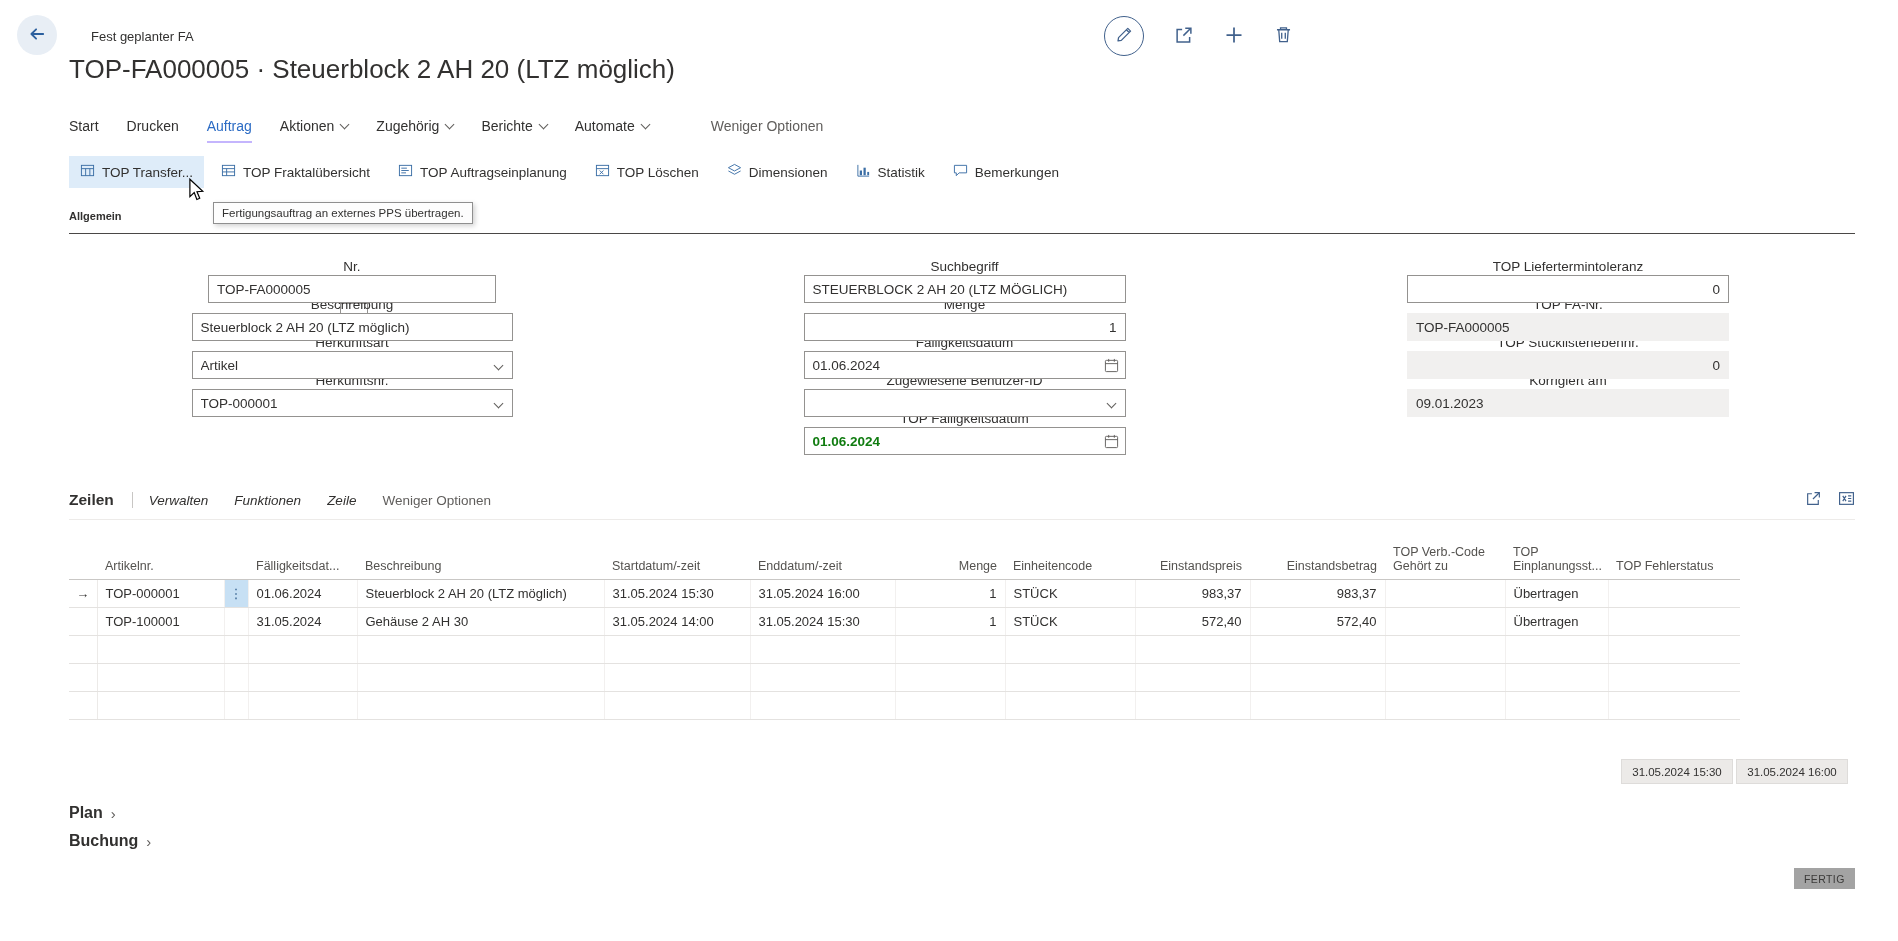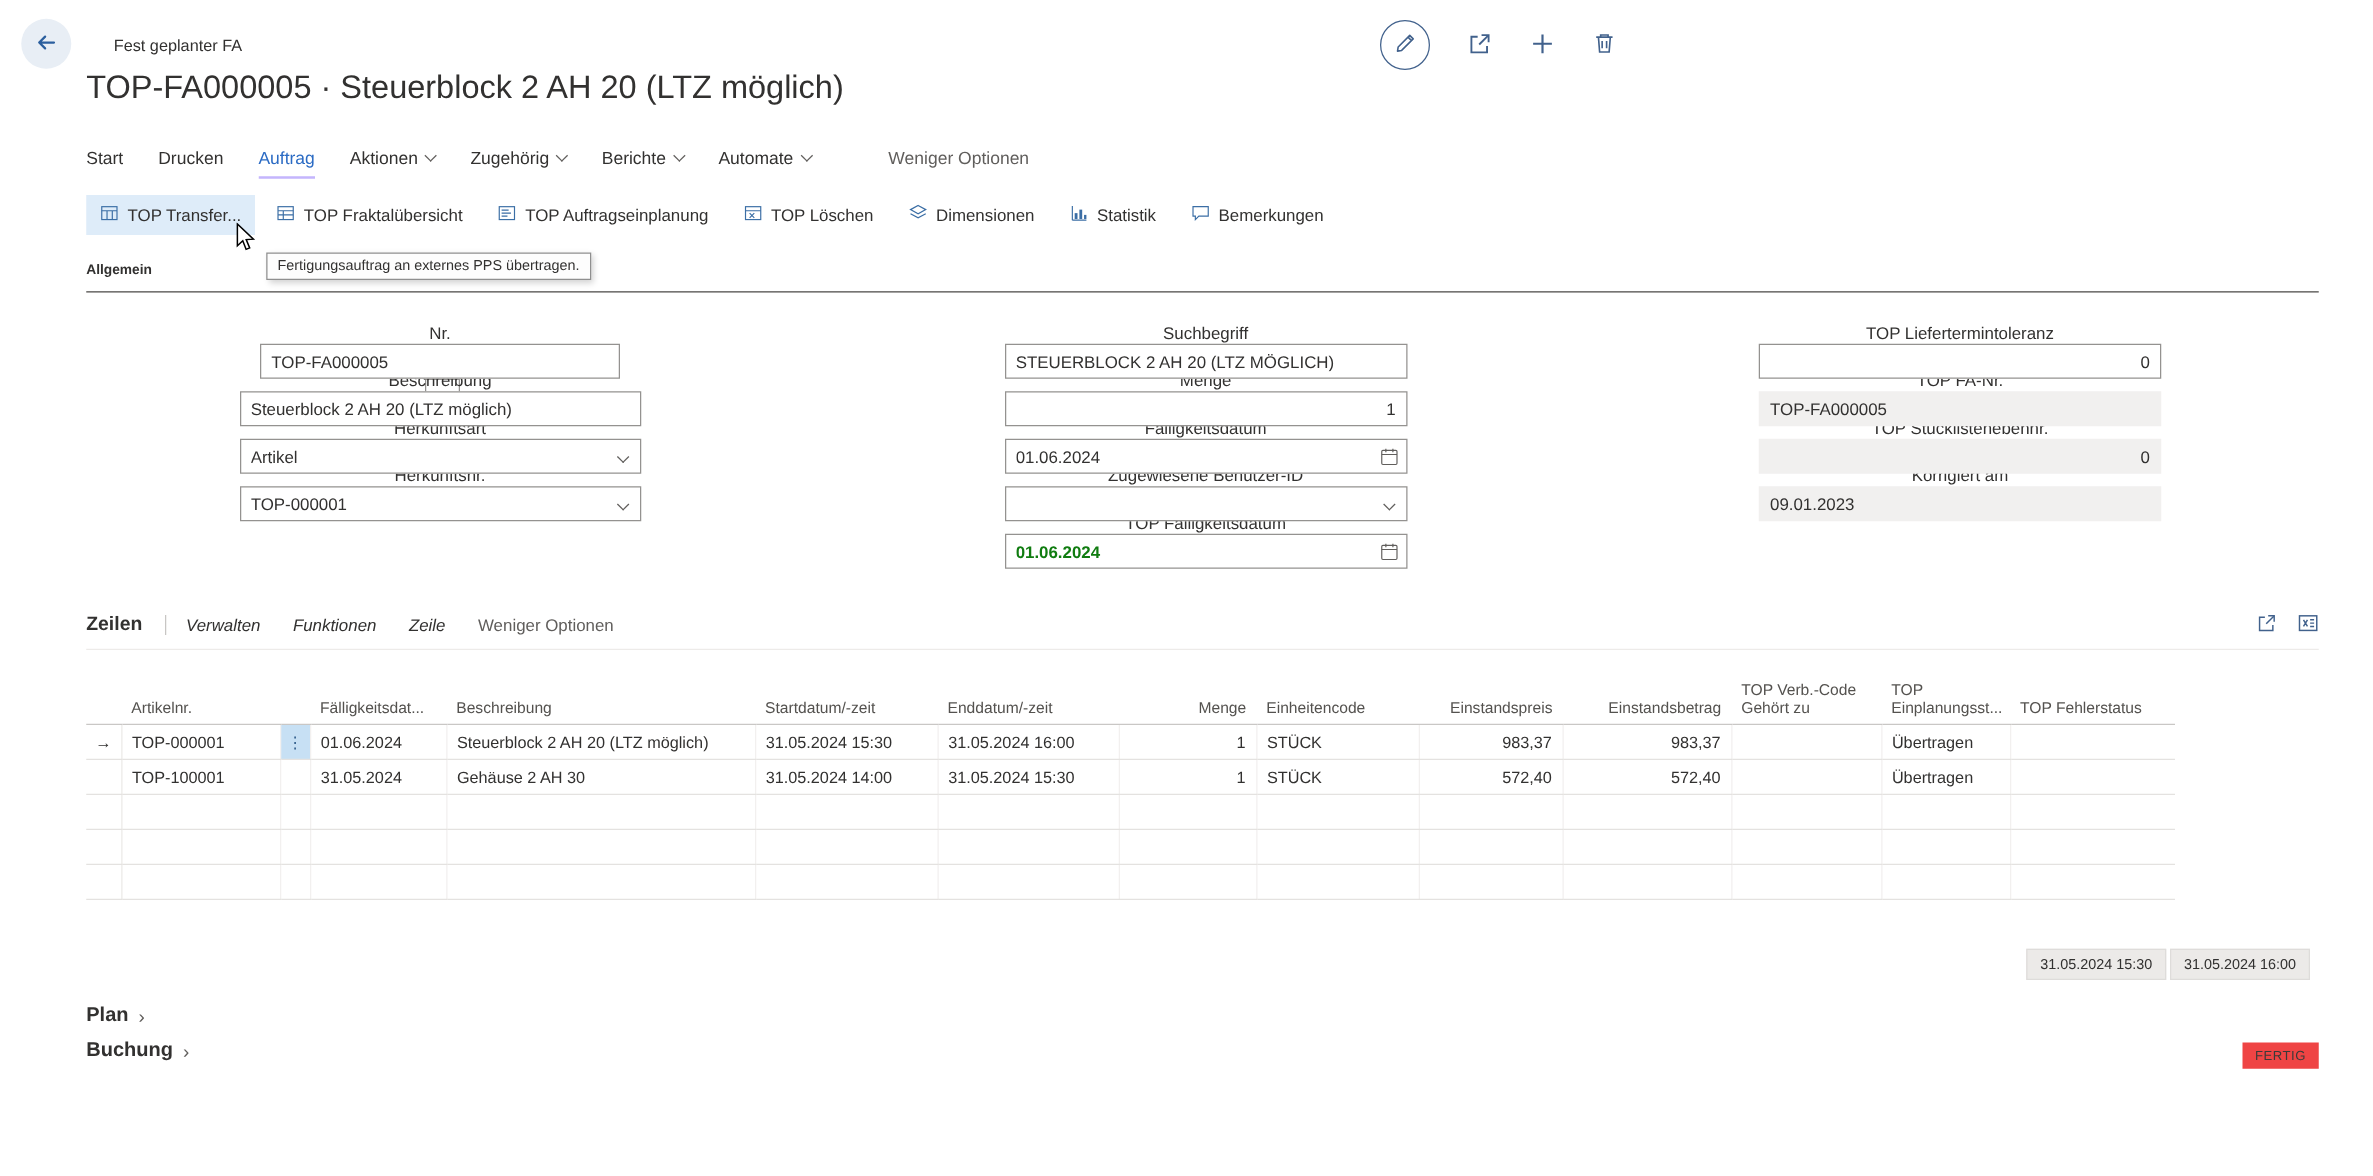--- a/index.html
+++ b/index.html
@@ -89,21 +89,21 @@
   .grid td.marker { padding:0 2px; text-align:center; color:#323130; cursor:default; border-right:1px solid #eceae8; }
   .grid td.dots { text-align:center; padding:0; color:#35618e; font-size:13px; cursor:pointer; }
   .grid td.dots.sel { background:#c7e0f4; }
 
   
   .plan-head { left:69px; top:804px; }
   .plan-chips { top:759px; left:1621px; display:flex; gap:3px; }
   .chip { background:#eceae8; border:1px solid #dedcda; height:25px; display:flex; align-items:center; justify-content:center;
     font-size:11.5px; padding:0 10px; min-width:112px; }
   .buchung-head { left:69px; top:832px; }
-  .status-chip { top:834px; left:1794px; background:#ef4444; height:21px; display:flex; align-items:center;
+  .status-chip { top:868px; left:1794px; background:#a3a3a3; height:21px; display:flex; align-items:center;
     justify-content:center; font-size:10.5px; letter-spacing:.4px; padding:0 10px; color:#3b3a39; }
 </style>
 </head>
 <body>
 
 <div class="abs back-btn">
   <span>
     <svg width="18" height="18" viewBox="0 0 16 16">
         <path d="M13.5 8H3M7.2 3.8L3 8l4.2 4.2" fill="none" stroke="#2b5f9e" stroke-width="1.6" stroke-linecap="round" stroke-linejoin="round"></path>
       </svg>

